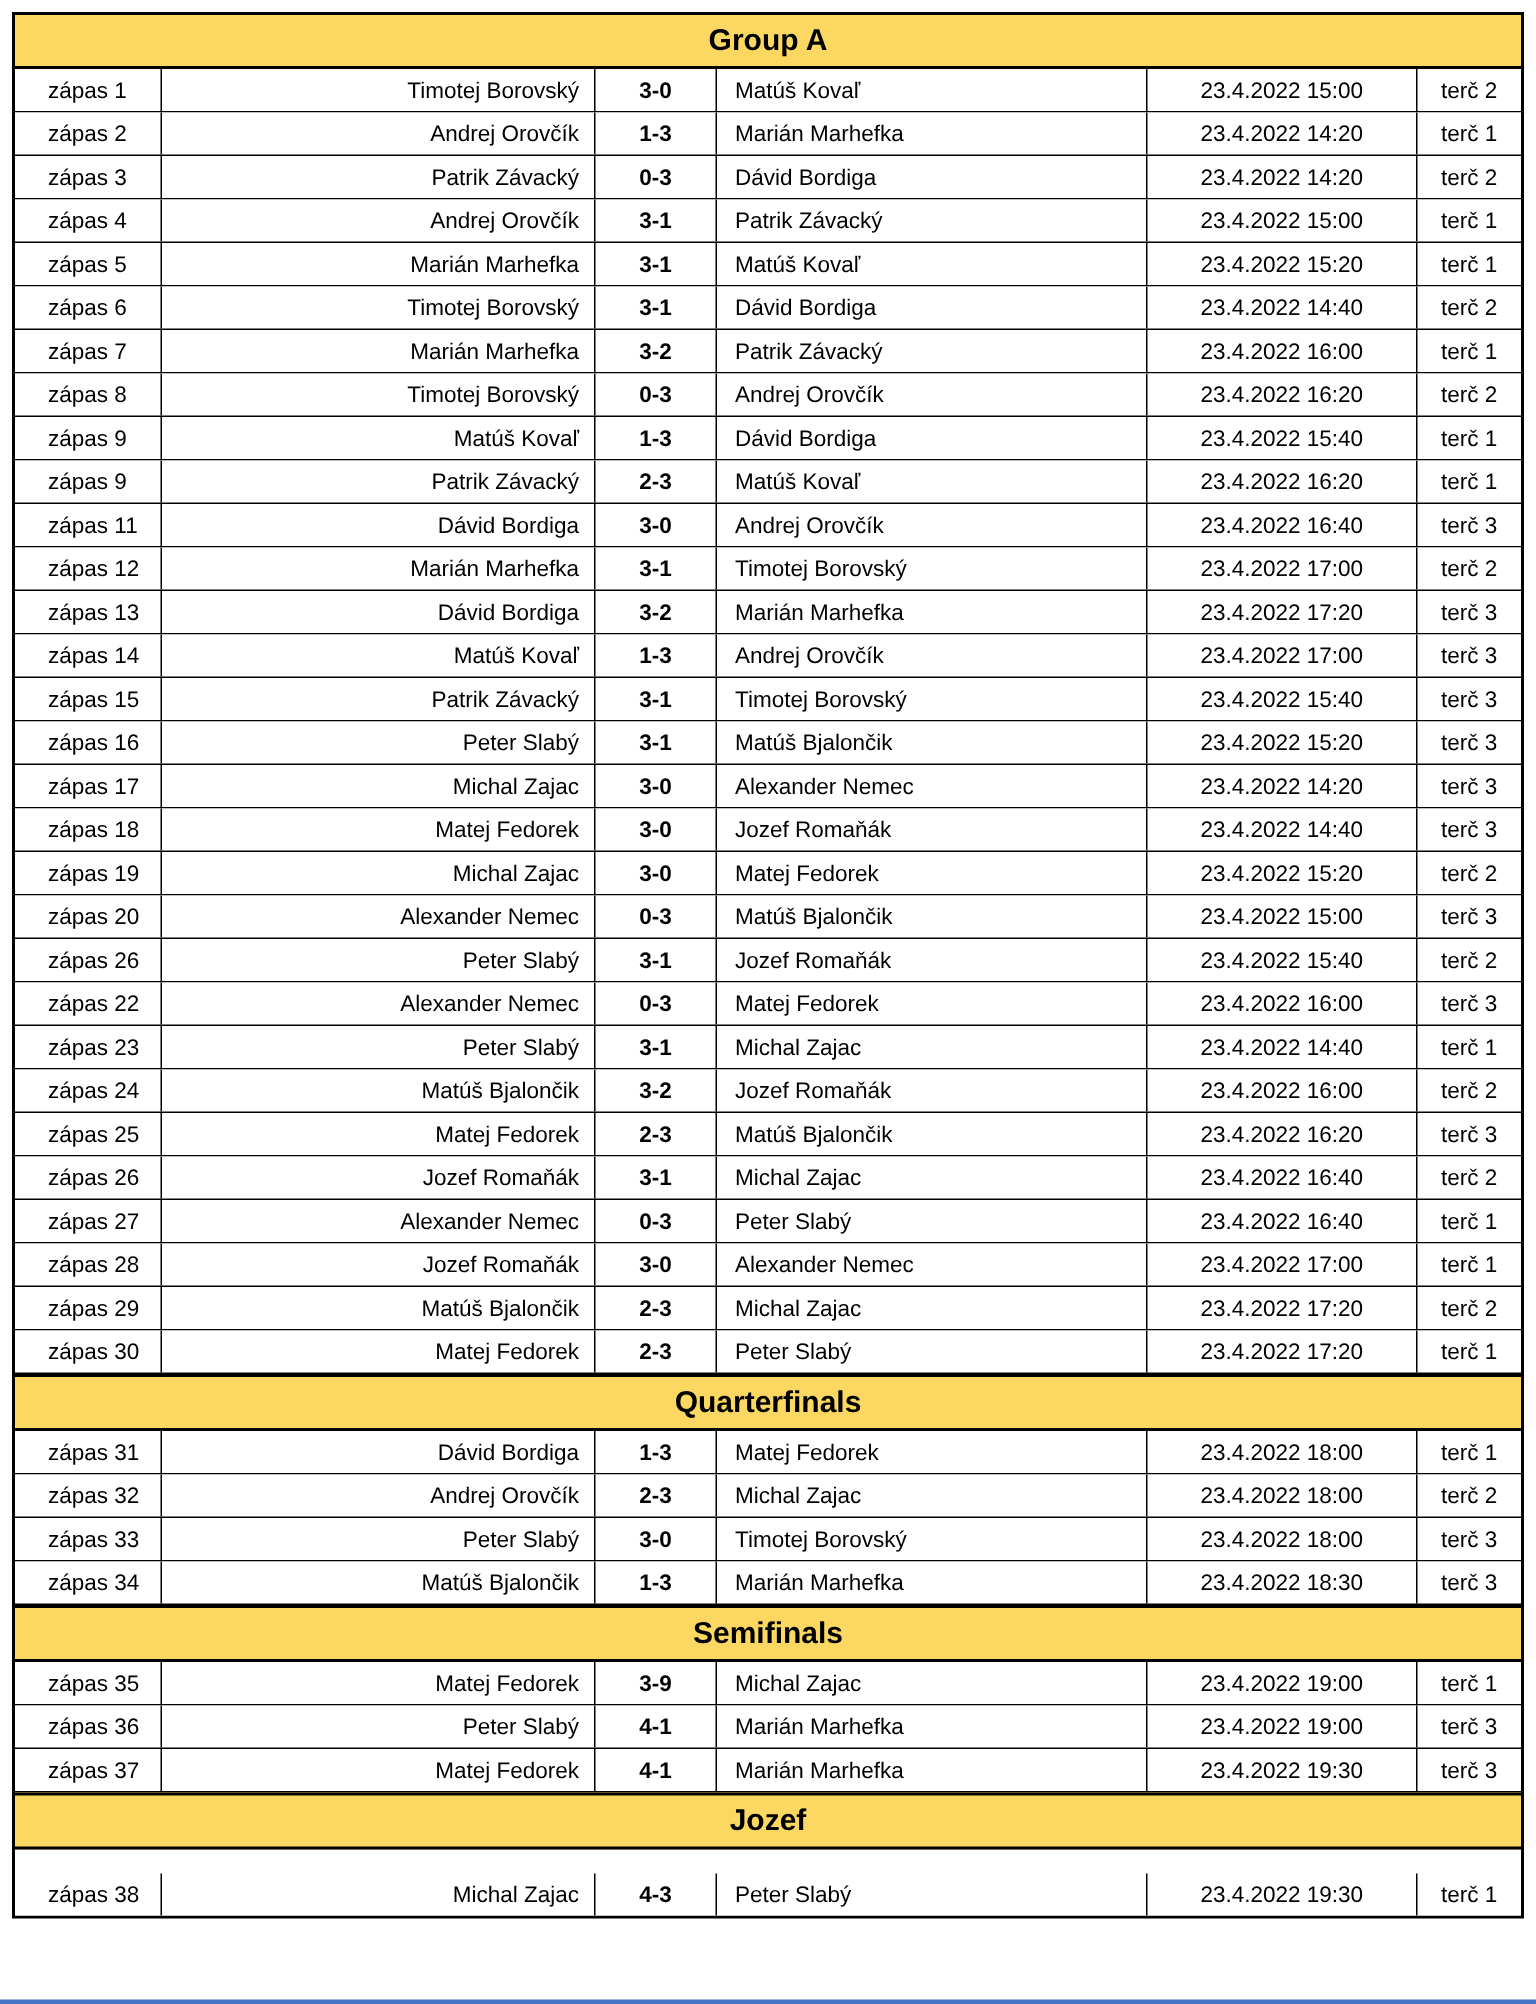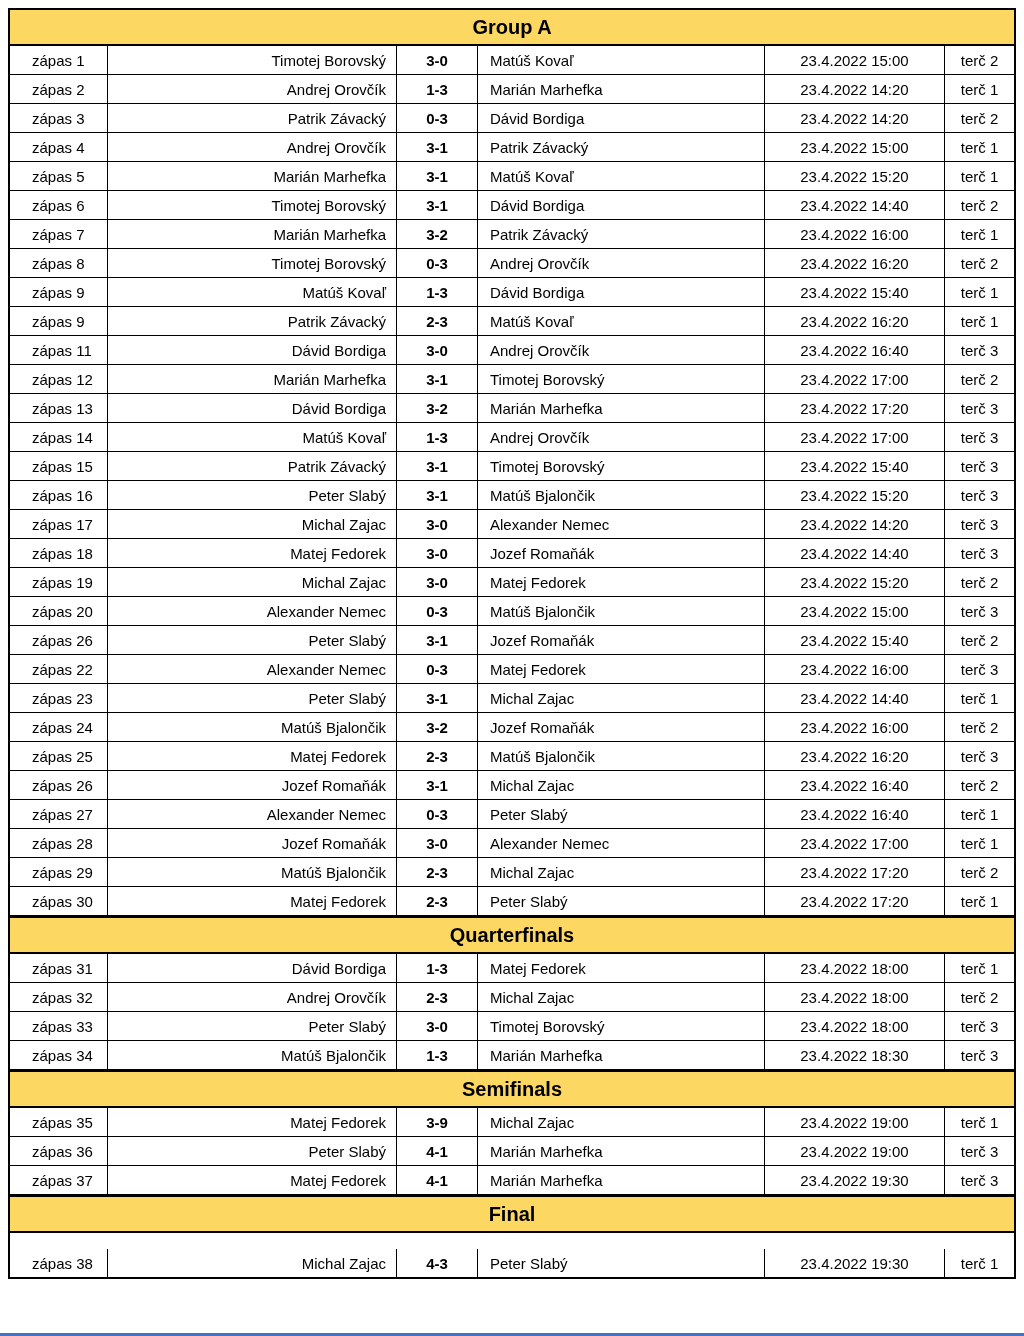--- a/index.html
+++ b/index.html
@@ -391,21 +391,21 @@
       <div class="cell cell-target">terč 3</div>
     </div>
     <div class="match-row">
       <div class="cell cell-id">zápas 37</div>
       <div class="cell cell-p1">Matej Fedorek</div>
       <div class="cell cell-score">4-1</div>
       <div class="cell cell-p2">Marián Marhefka</div>
       <div class="cell cell-dt">23.4.2022 19:30</div>
       <div class="cell cell-target">terč 3</div>
     </div>
-    <div class="section-header" style="background: rgb(252, 216, 98);">Final</div>
+    <div class="section-header" style="background: rgb(252, 216, 98);">Jozef</div>
     <div class="match-row">
       <div class="cell cell-id">zápas 38</div>
       <div class="cell cell-p1">Michal Zajac</div>
       <div class="cell cell-score">4-3</div>
       <div class="cell cell-p2">Peter Slabý</div>
       <div class="cell cell-dt">23.4.2022 19:30</div>
       <div class="cell cell-target">terč 1</div>
     </div>
   </div>
 <div id="page-break-line" style="background: rgb(68, 114, 196);"></div>

